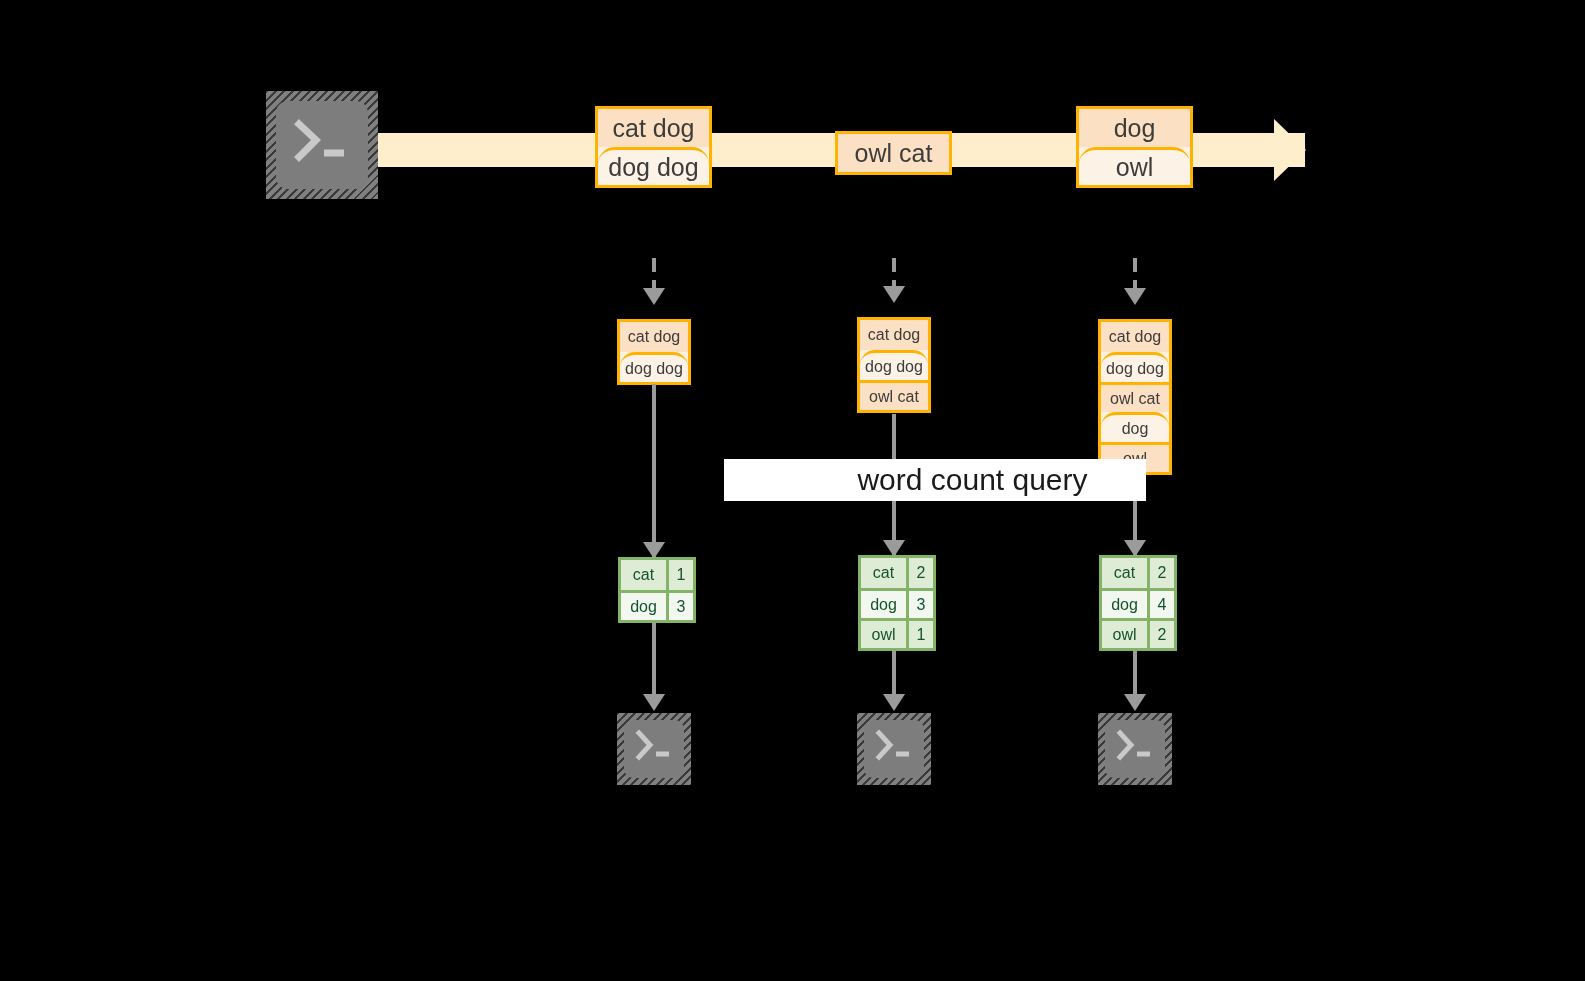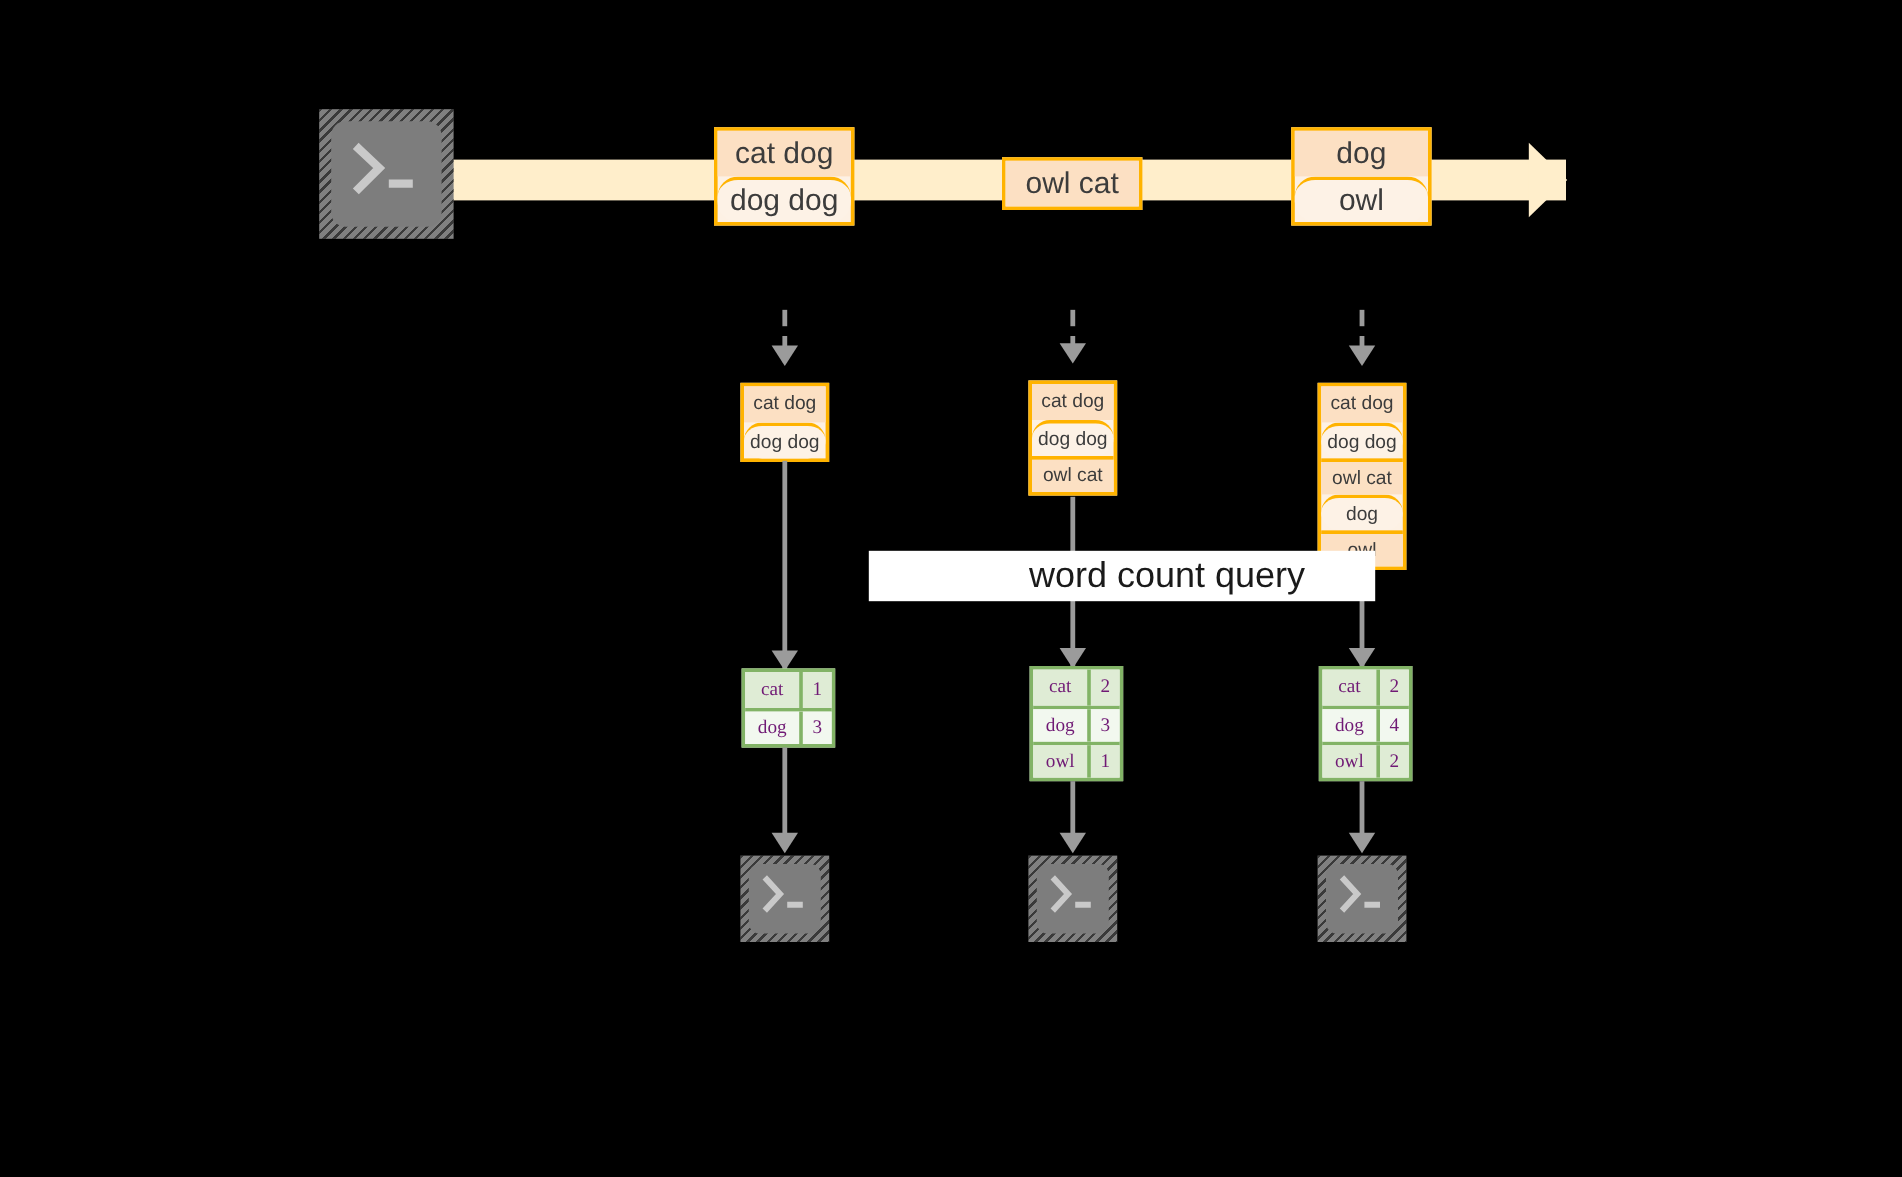--- a/index.html
+++ b/index.html
@@ -87,23 +87,22 @@
   }
   .gbox .grow + .grow { border-top: 3px solid #82b366; }
   .gbox .grow.dark  .cell { background: #dfecd5; }
   .gbox .grow.light .cell { background: #f2f8ef; }
   .gbox .cell {
     box-sizing: border-box;
     display: flex;
     align-items: center;
     justify-content: center;
     font-size: 16px;
-    color: #701a75;
+    color: #14532d;
     white-space: nowrap;
-    font-family: Liberation Serif, serif;
   }
   .gbox .cell.word  { width: 45px; }
   .gbox .cell.count { width: 27px; border-left: 3px solid #82b366; }
 
   
   .arrow-line {
     position: absolute;
     width: 4px;
     background: #9b9b9b;
   }

